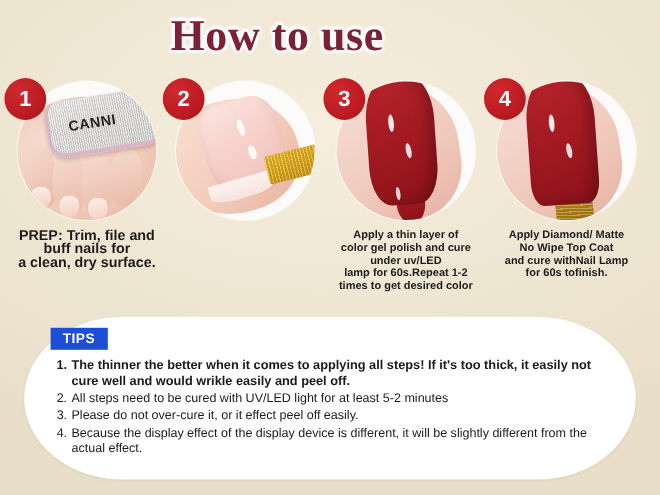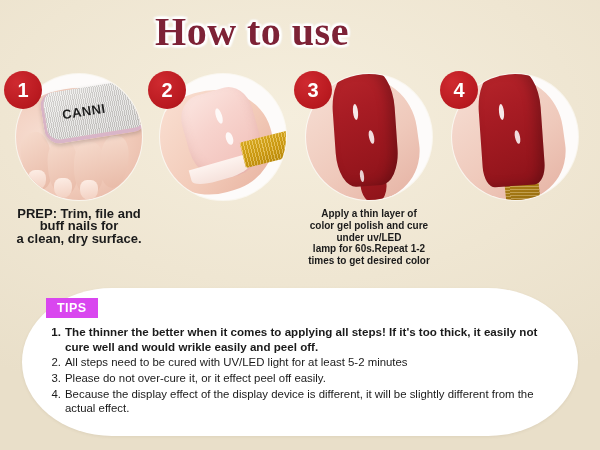--- a/index.html
+++ b/index.html
@@ -172,21 +172,21 @@
 
   
   .tips-panel{
     position:absolute; left:22px; top:288px; width:556px; height:148px;
     background:#ffffff;
     border-radius:90px / 74px;
     box-shadow:0 1px 3px rgba(120,100,70,0.10);
   }
   .tips-badge{
     position:absolute; left:46px; top:298px;
-    background:#d946ef; color:#fff;
+    background:#1d4ed8; color:#fff;
     font-size:12.5px; font-weight:bold;
     padding:3px 12px 3px 11px;
     letter-spacing:0.4px;
     line-height:14px;
   }
   .tips-list{ position:absolute; left:48px; top:324px; width:510px; }
   .tip{
     display:flex; align-items:flex-start;
     font-size:11.4px; line-height:14.6px; color:#1a1a1a;
     margin-bottom:1px;
@@ -257,20 +257,21 @@
         <div class="photo">
           <div class="p3-finger"></div>
           <div class="p4-brush"></div>
           <div class="p4-ferrule"></div>
           <div class="red-nail"></div>
           <div class="shine rn-s1"></div>
           <div class="shine rn-s2"></div>
         </div>
         <div class="badge">4</div>
       </div>
+      <div class="caption">Apply Diamond/ Matte<br>No Wipe Top Coat<br>and cure withNail Lamp<br>for 60s tofinish.</div>
     </div>
 
   </div>
 
   <div class="tips-panel"></div>
   <div class="tips-badge">TIPS</div>
 
   <div class="tips-list">
     <div class="tip bold">
       <span class="num">1.</span>

